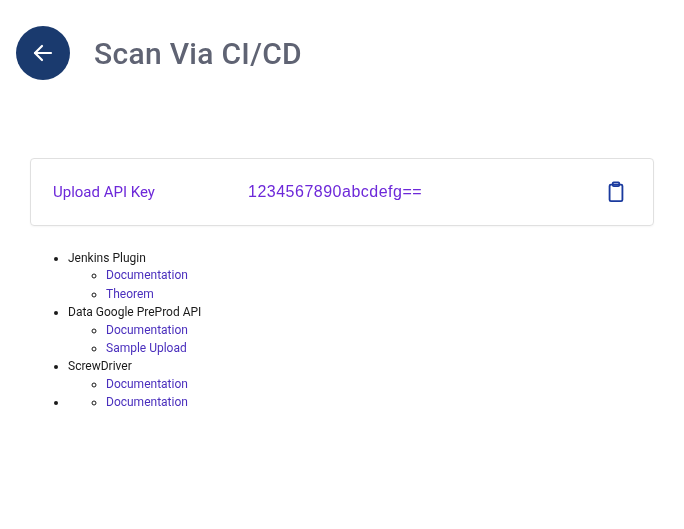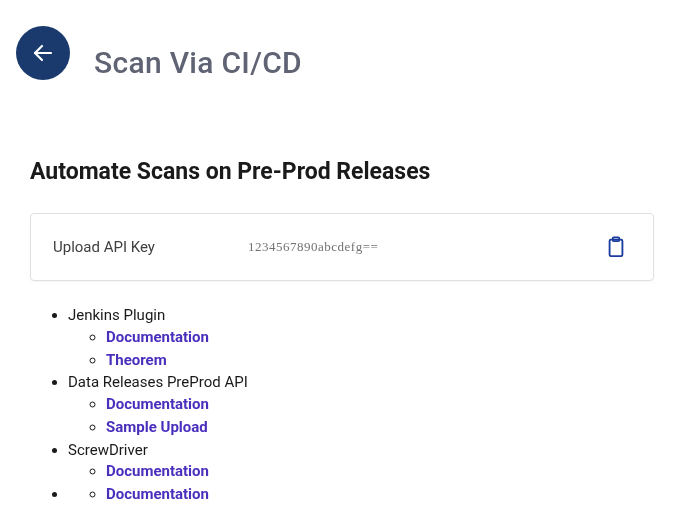--- a/index.html
+++ b/index.html
@@ -5,21 +5,21 @@
     * { box-sizing: border-box; margin: 0; padding: 0; }
     body {
       font-family: -apple-system, BlinkMacSystemFont, "Segoe UI", Roboto, Helvetica, Arial, sans-serif;
       background: #fff;
       width: 684px;
       height: 529px;
       overflow: hidden;
     }
     .header {
       display: flex;
-      align-items: flex-end;
+      align-items: center;
       padding: 26px 0 0 16px;
       gap: 24px;
     }
     .back-btn {
       width: 54px;
       height: 54px;
       border-radius: 50%;
       background: #1a3a6e;
       border: none;
       display: flex;
@@ -47,72 +47,71 @@
       border: 1px solid #e0e0e0;
       border-radius: 4px;
       padding: 18px 22px;
       display: flex;
       align-items: center;
       box-shadow: 0 1px 2px rgba(0,0,0,0.04);
       margin-bottom: 24px;
     }
     .api-label {
       font-size: 15px;
-      color: #404040;
+      color: #6d28d9;
       width: 195px;
       flex-shrink: 0;
     }
     .api-key {
-      font-family: Liberation Serif, serif;
-      font-size: 13px;
-      color: #737373;
+      font-family: Liberation Sans, sans-serif;
+      font-size: 16px;
+      color: #6d28d9;
       flex: 1;
       letter-spacing: 0.5px;
     }
     .copy-btn {
       background: none;
       border: none;
       cursor: pointer;
       padding: 4px;
       display: flex;
       align-items: center;
       justify-content: center;
     }
     .copy-btn svg { width: 22px; height: 22px; }
     .integrations {
       padding-left: 38px;
-      font-size: 15px;
+      font-size: 12px;
       line-height: 1.45;
     }
     .integrations > li { list-style: disc; color: #1a1a1a; margin-bottom: 1px; }
     .integrations > li > span { color: #1a1a1a; }
     .sublist {
       padding-left: 38px;
     }
-    .sublist li { list-style: circle; color: #1a1a1a; margin-bottom: 1px; font-weight: bold; }
+    .sublist li { list-style: circle; color: #1a1a1a; margin-bottom: 1px; }
     .sublist a {
       color: #4a2fbd;
       text-decoration: none;
     }
   </style>
 </head>
 <body>
 
 <div class="header">
   <button class="back-btn">
     <svg viewBox="0 0 24 24" fill="none" stroke="#fff" stroke-width="2.2" stroke-linecap="round" stroke-linejoin="round">
       <line x1="20" y1="12" x2="4" y2="12"></line>
       <polyline points="11 5 4 12 11 19"></polyline>
     </svg>
   </button>
   <h1 class="page-title">Scan Via CI/CD</h1>
 </div>
 
 <div class="content">
-  <h2 class="section-heading">Automate Scans on Pre-Prod Releases</h2>
 
   <div class="api-card">
     <span class="api-label">Upload API Key</span>
     <span class="api-key">1234567890abcdefg==</span>
     <button class="copy-btn">
       <svg viewBox="0 0 24 24" fill="none" stroke="#1a3a9e" stroke-width="2" stroke-linecap="round" stroke-linejoin="round">
         <rect x="5" y="4" width="14" height="18" rx="1.5"></rect>
         <rect x="8.5" y="1.5" width="7" height="4" rx="1"></rect>
       </svg>
     </button>
@@ -120,21 +119,21 @@
 
   <ul class="integrations">
     <li>
       <span>Jenkins Plugin</span>
       <ul class="sublist">
         <li><a href="#">Documentation</a></li>
         <li><a href="#">Theorem</a></li>
       </ul>
     </li>
     <li>
-      <span>Data Releases PreProd API</span>
+      <span>Data Google PreProd API</span>
       <ul class="sublist">
         <li><a href="#">Documentation</a></li>
         <li><a href="#">Sample Upload</a></li>
       </ul>
     </li>
     <li>
       <span>ScrewDriver</span>
       <ul class="sublist">
         <li><a href="#">Documentation</a></li>
       </ul>

